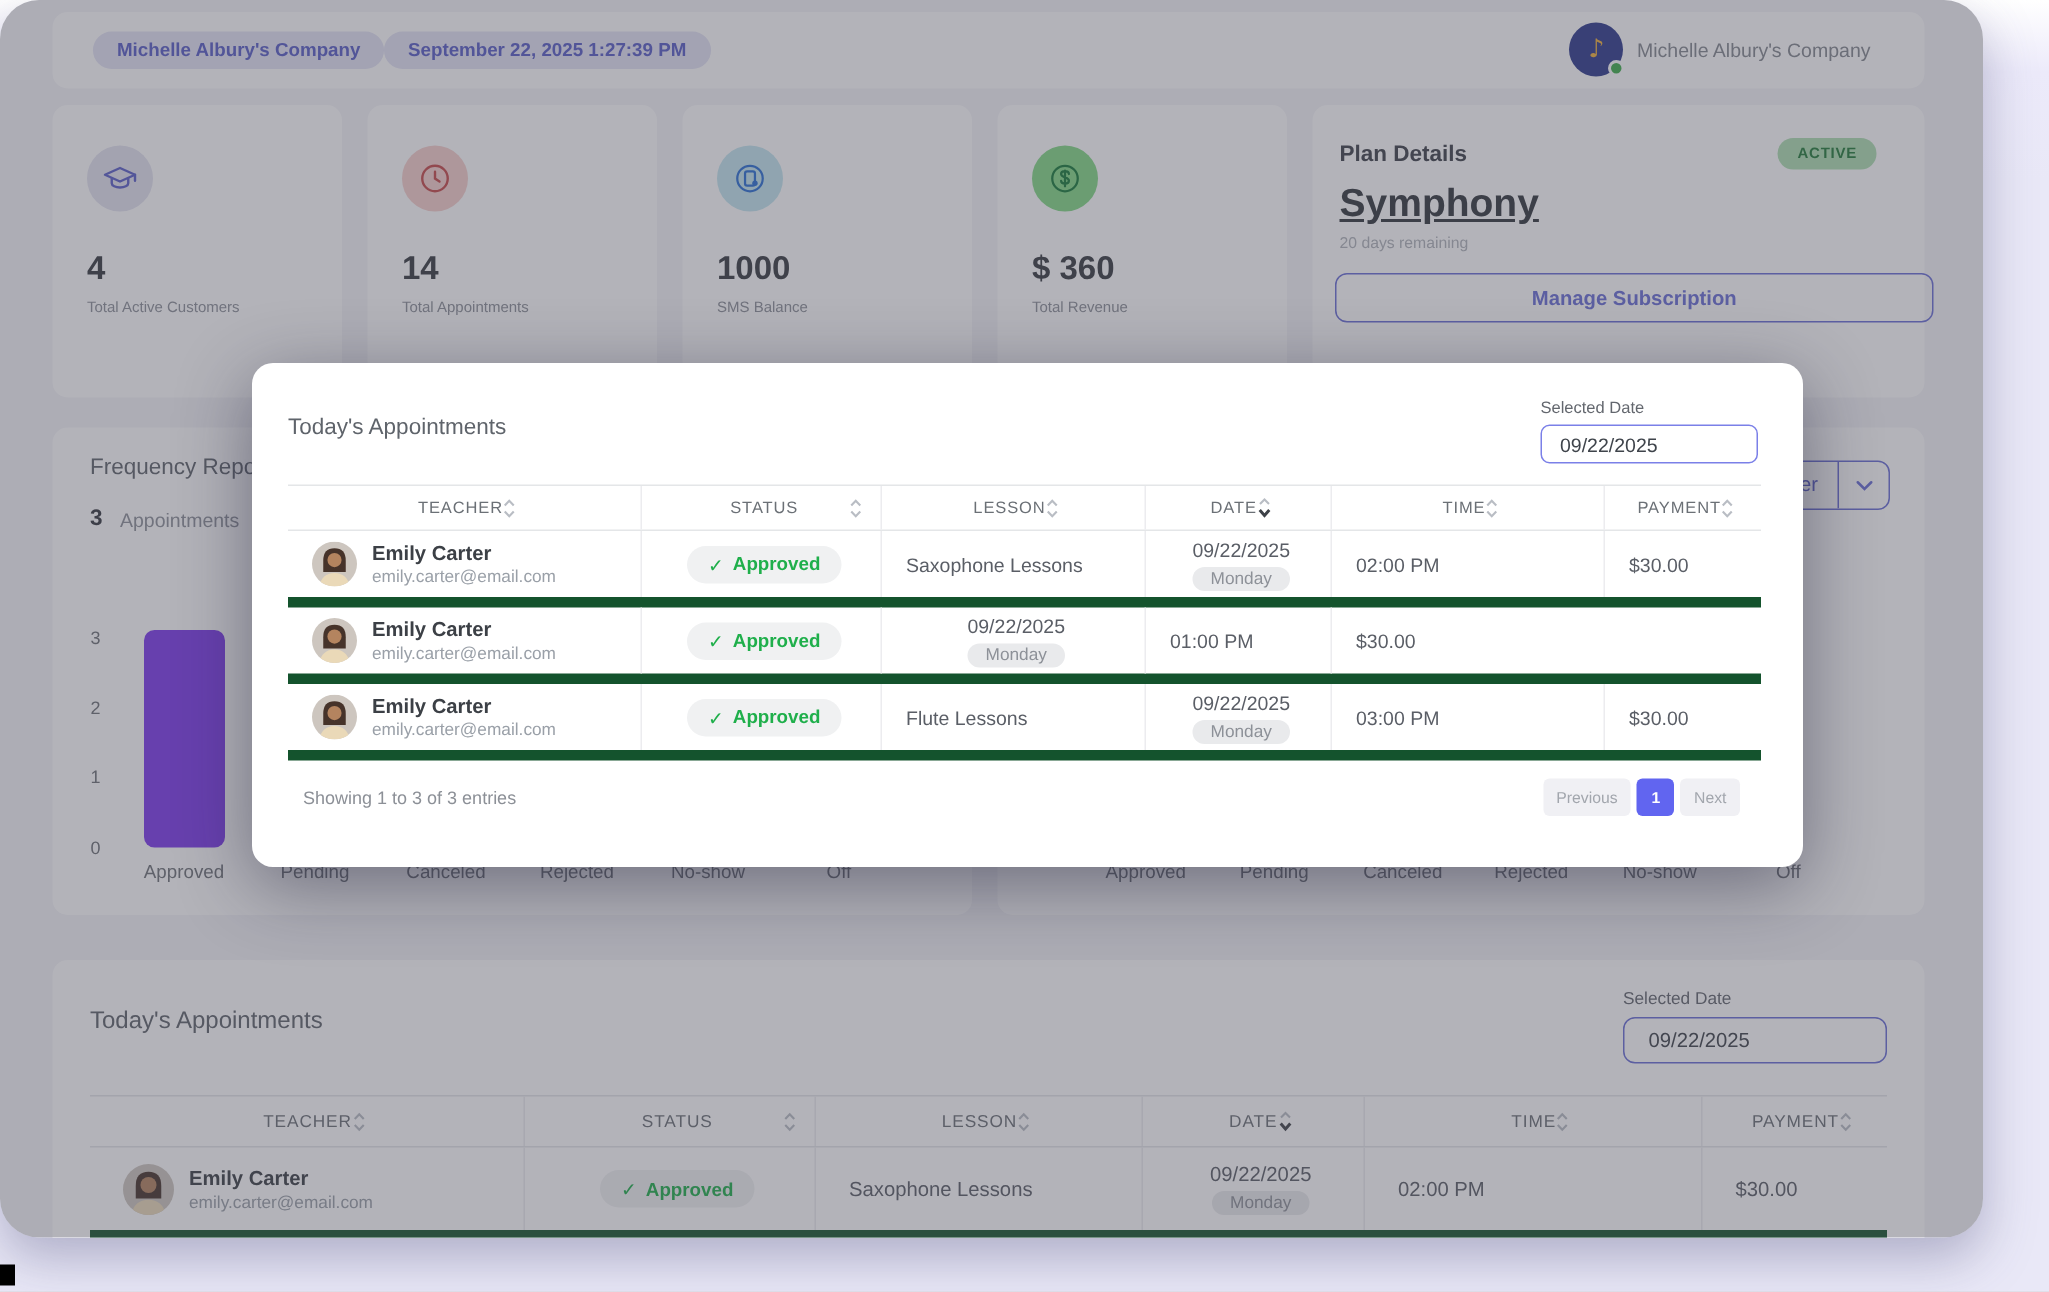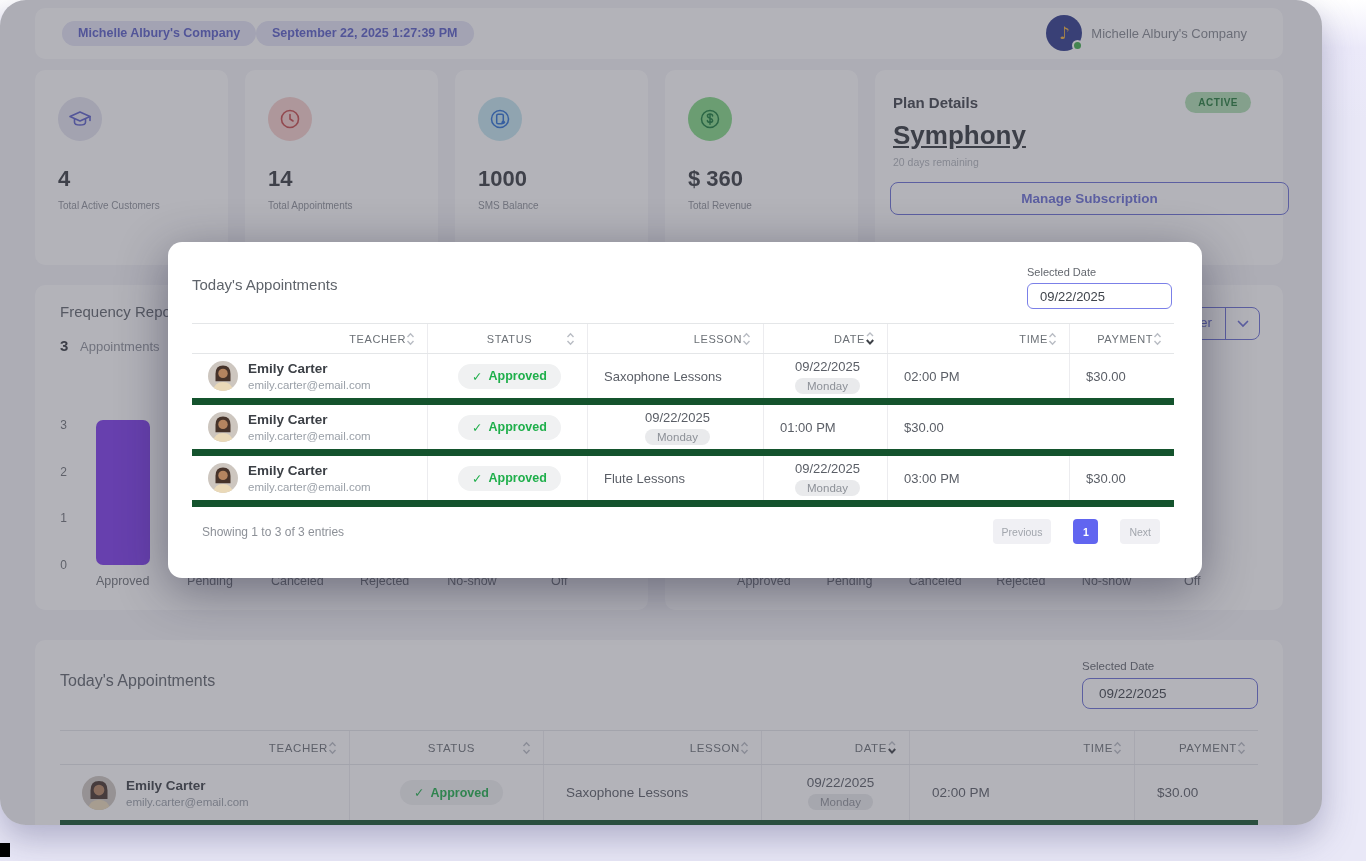--- a/index.html
+++ b/index.html
@@ -63,21 +63,21 @@
 
   .rchart { left:665px; top:285px; width:618px; height:325px; }
   .rchart .xlabels { left:56px; width:514px; }
   .month-btn { position:absolute; right:23px; top:22px; height:33px; display:flex; align-items:stretch;
     border:1.5px solid #6a6fd6; border-radius:8px; overflow:hidden; cursor:pointer; }
   .month-btn .txt { padding:0 13px; line-height:30px; font-size:13.5px; color:#5b60c8; }
   .month-btn .chev { width:34px; border-left:1.5px solid #6a6fd6; display:flex; align-items:center; justify-content:center; }
 
   
   .thead { display:grid; border-top:1px solid #e4e6e8; border-bottom:1px solid #e4e6e8; }
-  .th { display:flex; align-items:center; justify-content:flex-end; padding:0 12px 0 16px;
+  .th { display:flex; align-items:center; justify-content:center; padding:0 12px 0 16px;
     font-size:11px; letter-spacing:.6px; color:#6b7076; border-right:1px solid #ececef; position:relative; }
   .th:last-child { border-right:none; }
   .th.center { justify-content:center; }
   .th.center .sort { position:absolute; right:12px; }
   .trow { display:grid; border-bottom:7px solid #14532d; }
   .td { display:flex; align-items:center; padding:0 12px 0 16px; font-size:13px; color:#5a5e66;
     border-right:1px solid #ececef; }
   .td:last-child { border-right:none; }
   .td.center { justify-content:center; }
   .td.col { flex-direction:column; justify-content:center; gap:4px; }
@@ -97,21 +97,21 @@
   .sel-date .sl { font-size:11px; color:#63676e; display:block; }
   .modal .sel-date { position:absolute; left:859px; top:24px; }
   .modal .sel-date input { margin-top:5px; width:145px; height:26px; border:1.5px solid #7b80e8;
     border-radius:6px; padding:0 12px; font-size:13px; color:#3f444b; font-family:inherit; outline:none; background:#fff; }
   .mtable { position:absolute; left:24px; top:81px; width:982px; }
   .mtable .thead, .mtable .trow { grid-template-columns:236px 160px 176px 124px 182px 104px; }
   .mtable .thead { height:31px; }
   .mtable .trow { height:51px; }
   .mtable .avatar { width:30px; height:30px; }
   .mfooter { position:absolute; left:34px; top:283px; font-size:12px; color:#8c9097; }
-  .pager { position:absolute; right:42px; top:277px; display:flex; gap:22px; }
+  .pager { position:absolute; right:42px; top:277px; display:flex; gap:4px; }
   .pbtn { height:25px; border:none; border-radius:4px; background:#f0f0f4; color:#a2a6ad;
     font-size:10.5px; padding:0 9px; cursor:pointer; font-family:inherit; }
   .pbtn.active { background:#6165f0; color:#fff; font-weight:600; width:25px; padding:0; }
 
   
   .bottom { left:35px; top:640px; width:1248px; height:230px; }
   .bottom .btitle { position:absolute; left:25px; top:32px; font-size:16px; color:#5f646b; }
   .bottom .sel-date { position:absolute; left:1047px; top:20px; }
   .bottom .sel-date .sl { font-size:11.5px; }
   .bottom .sel-date input { margin-top:6px; width:176px; height:31px; border:1.5px solid #6a6fd6;

